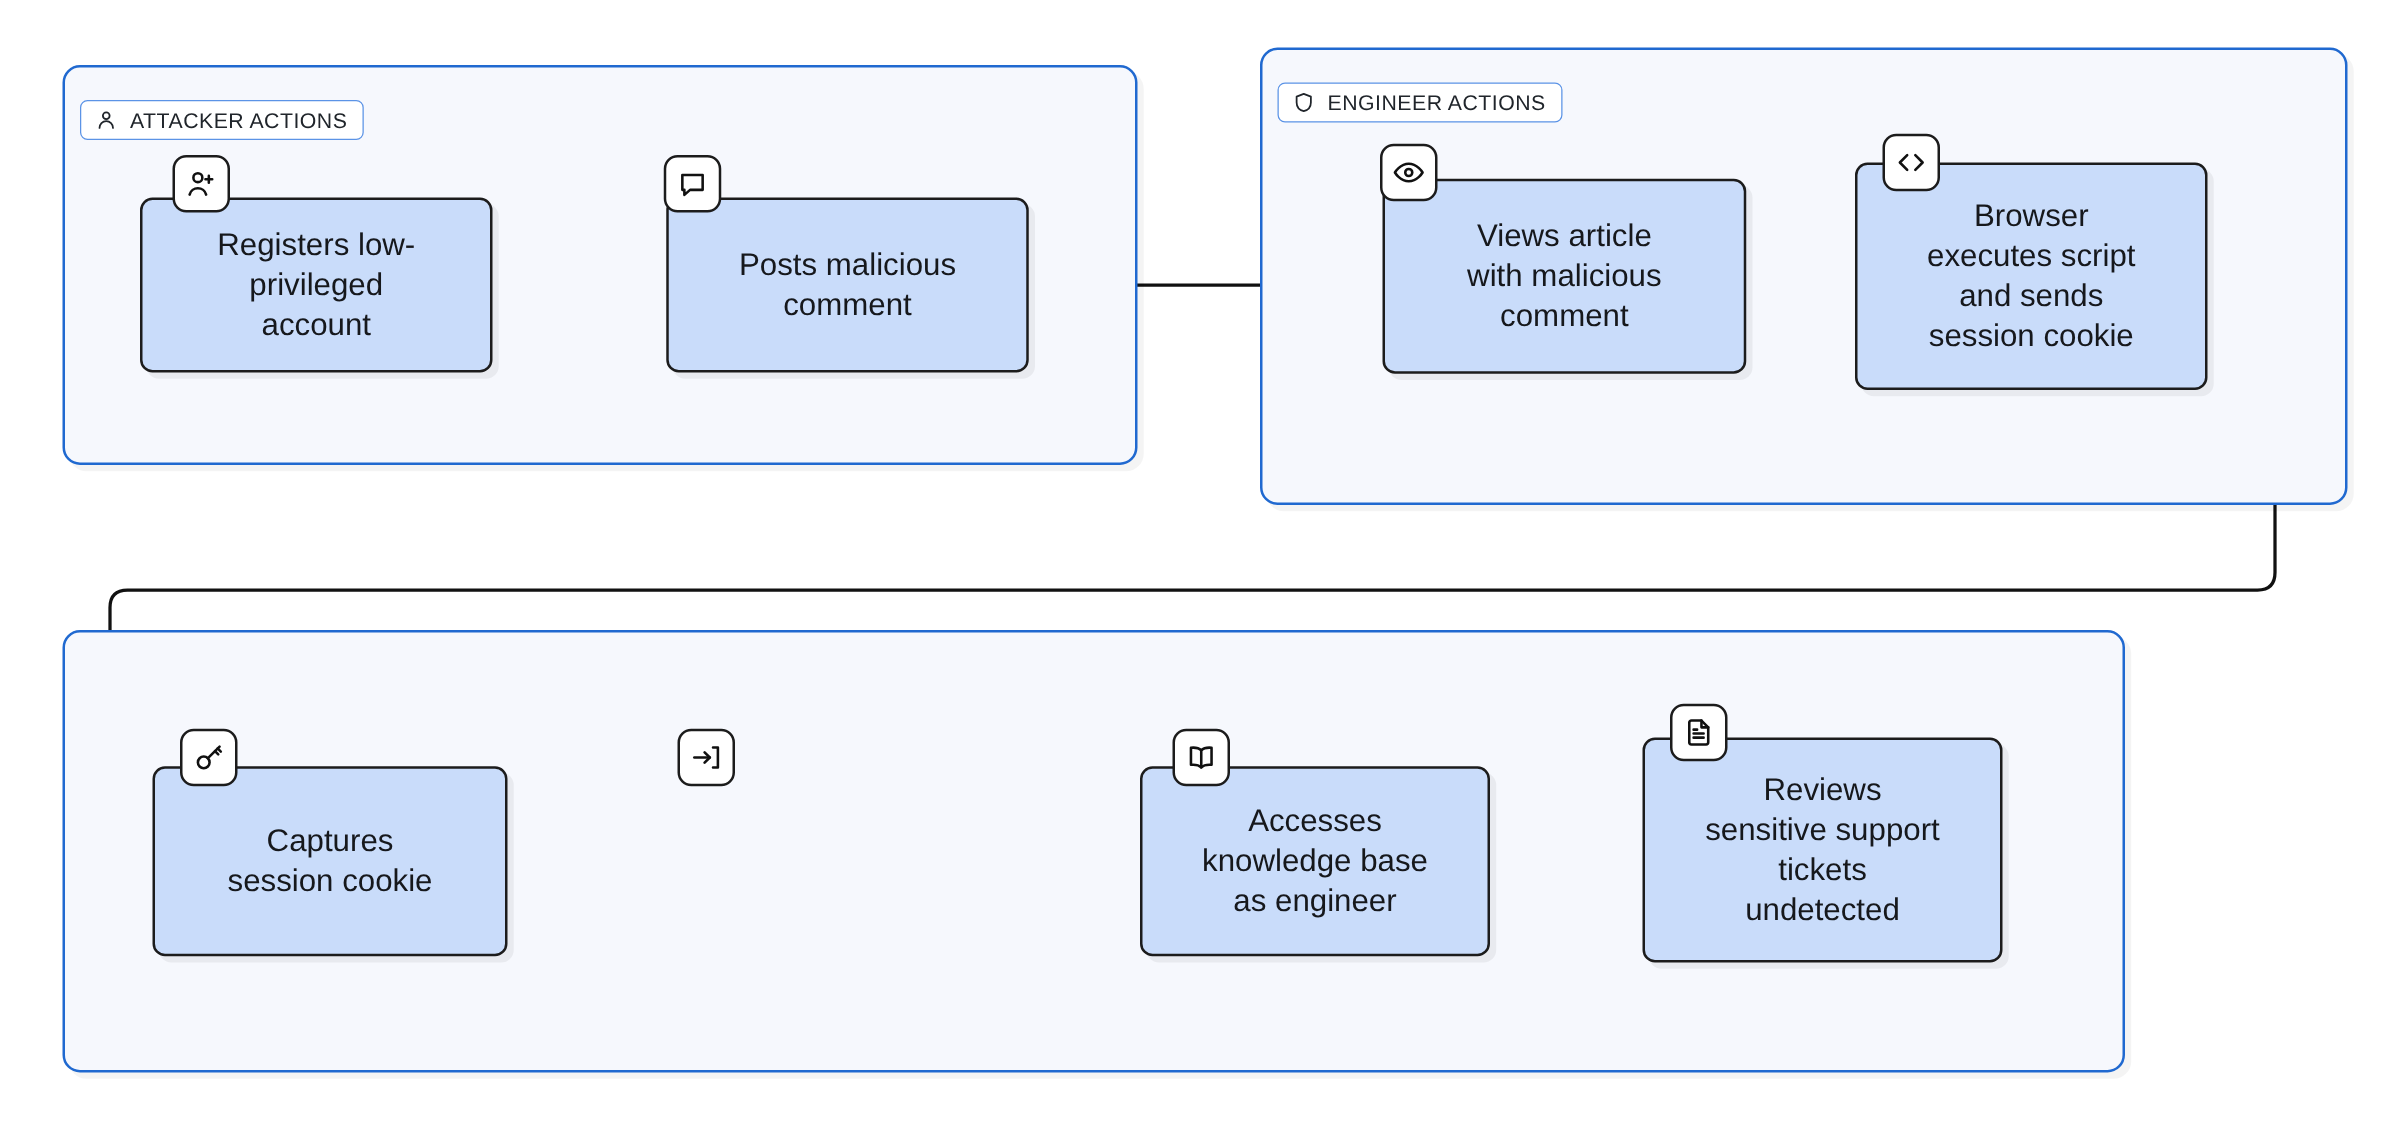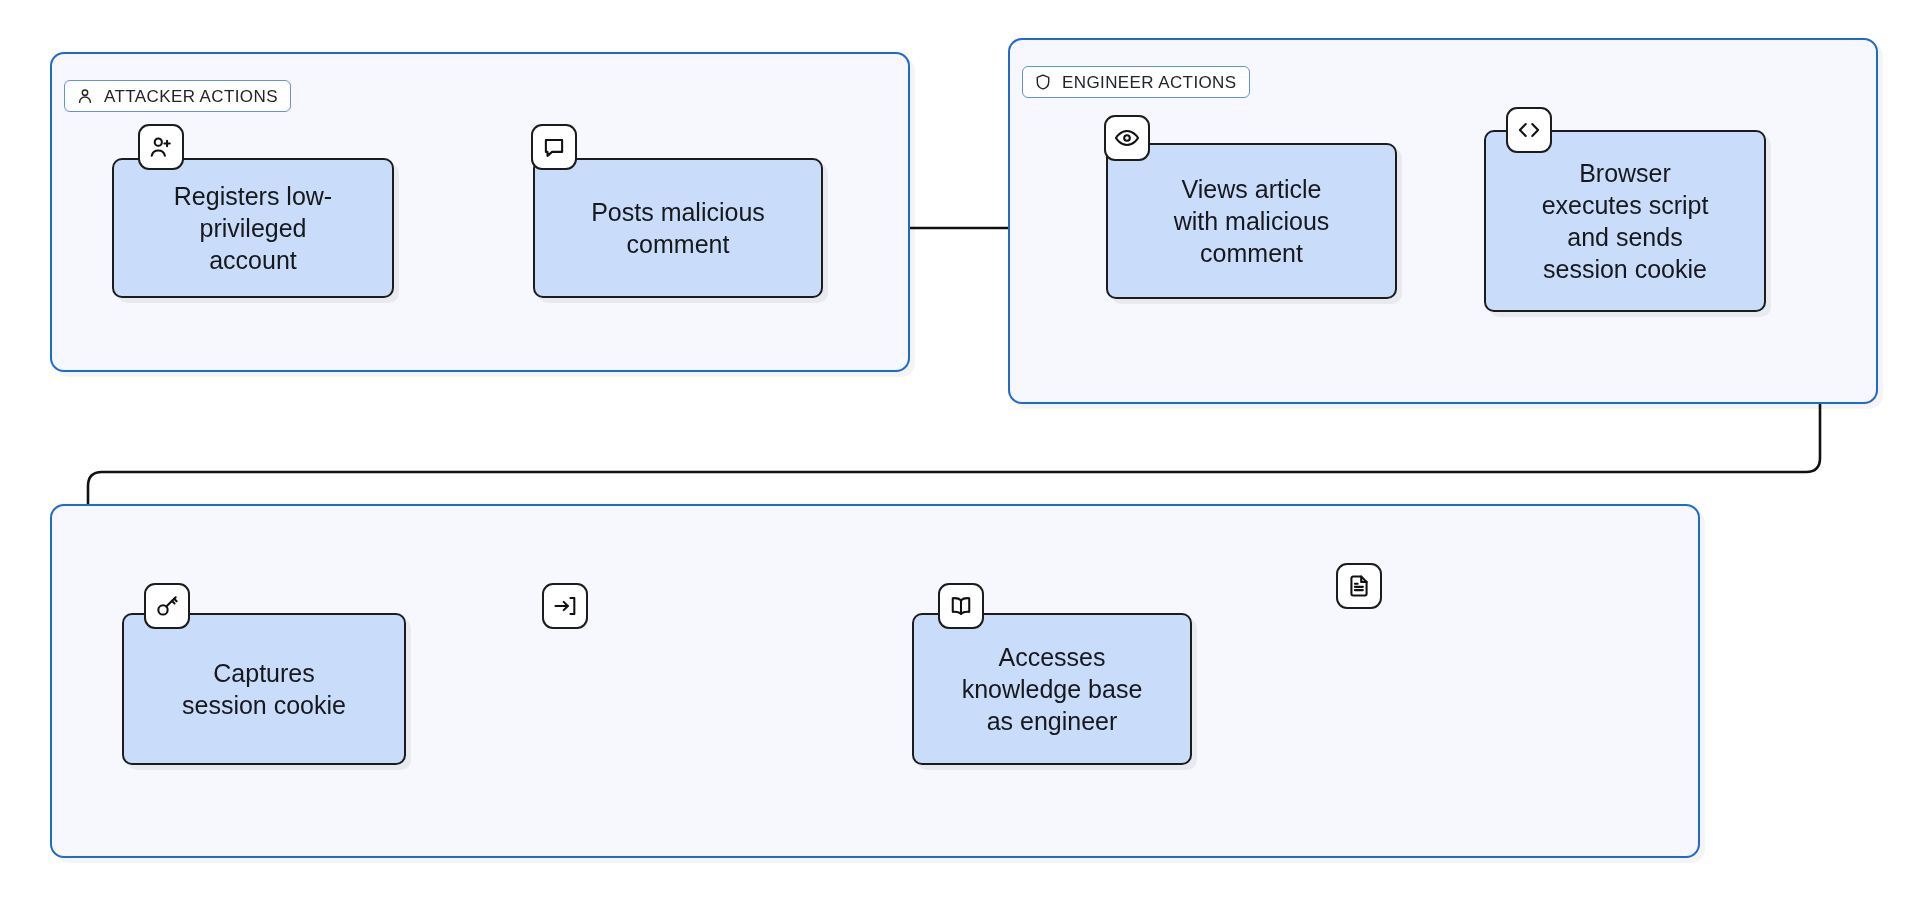--- a/index.html
+++ b/index.html
@@ -221,20 +221,26 @@
 as engineer</span>
   </div>
   <div class="node-icon" style="left:938px; top:583px;">
     <svg width="26" height="26" viewBox="0 0 24 24" fill="none" stroke="#111111" stroke-width="1.9" stroke-linecap="round" stroke-linejoin="round">
       <path d="M12 6.6C10.3 5 7.8 4.5 4.4 4.8v12.6c3.4-.3 5.9.2 7.6 1.8"></path>
       <path d="M12 6.6c1.7-1.6 4.2-2.1 7.6-1.8v12.6c-3.4-.3-5.9.2-7.6 1.8"></path>
       <path d="M12 6.6v12.6"></path>
     </svg>
   </div>
 
+  <div class="node" style="left:1314px; top:590px; width:288px; height:180px;">
+    <span class="node-text">Reviews
+sensitive support
+tickets
+undetected</span>
+  </div>
   <div class="node-icon" style="left:1336px; top:563px;">
     <svg width="26" height="26" viewBox="0 0 24 24" fill="none" stroke="#111111" stroke-width="1.9" stroke-linecap="round" stroke-linejoin="round">
       <path d="M14 3.2H6.6a1.6 1.6 0 0 0-1.6 1.6v14.4a1.6 1.6 0 0 0 1.6 1.6h10.8a1.6 1.6 0 0 0 1.6-1.6V8.2z"></path>
       <path d="M14 3.2v5h5"></path>
       <path d="M8.2 12.8h7.4M8.2 15.8h7.4M8.2 9.9h2.6"></path>
     </svg>
   </div>
 
 </div>
 

